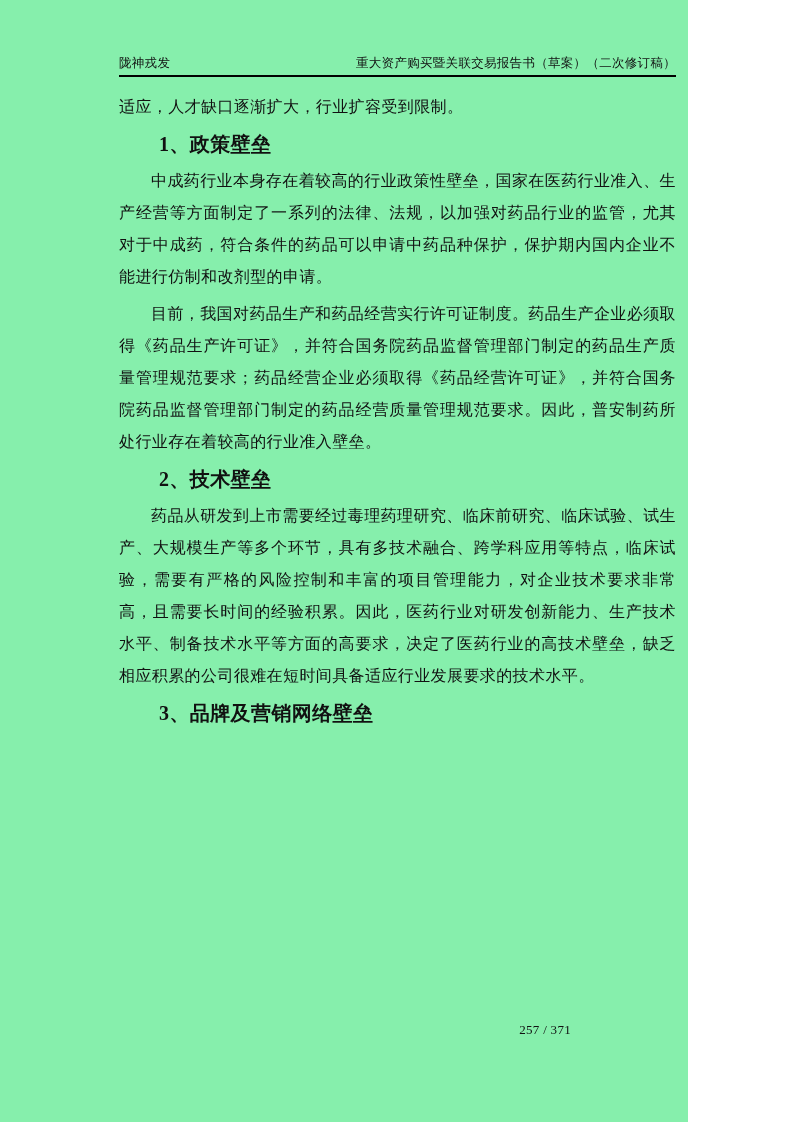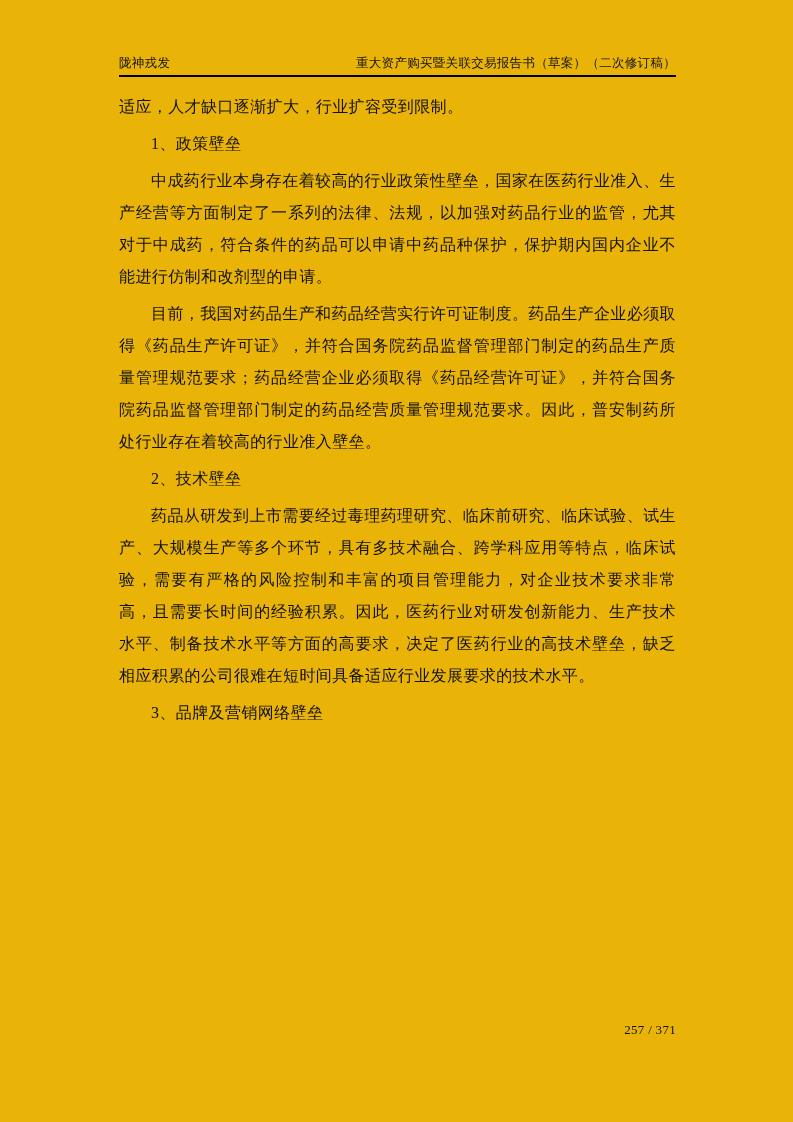--- a/index.html
+++ b/index.html
@@ -2,23 +2,23 @@
 <html><head>
 <meta charset="utf-8">
 <style>
   html, body {
     margin: 0;
     padding: 0;
     background: #ffffff;
   }
   .page {
     position: relative;
-    width: 793px;
+    width: 688px;
     height: 1122px;
-    background: #eab308;
+    background: #86efac;
     overflow: hidden;
     color: #111111;
     font-family: "Liberation Serif", "DejaVu Serif", serif;
   }
   .header {
     position: absolute;
     left: 119px;
     top: 56px;
     width: 557px;
     display: flex;
@@ -53,22 +53,22 @@
   }
   h2.section-heading {
     font-family: "Liberation Sans", "DejaVu Sans", sans-serif;
     font-size: 18.5px;
     font-weight: bold;
     letter-spacing: 0.8px;
     line-height: 34px;
     margin: 14px 0 20px 0;
   }
   h3.sub-heading {
-    font-size: 16px;
-    font-weight: normal;
+    font-size: 20px;
+    font-weight: bold;
     letter-spacing: 0.4px;
     line-height: 32px;
     text-indent: 2em;
     margin: 5px 0;
   }
   .footer {
     position: absolute;
     right: 117px;
     top: 1022px;
     width: 200px;

